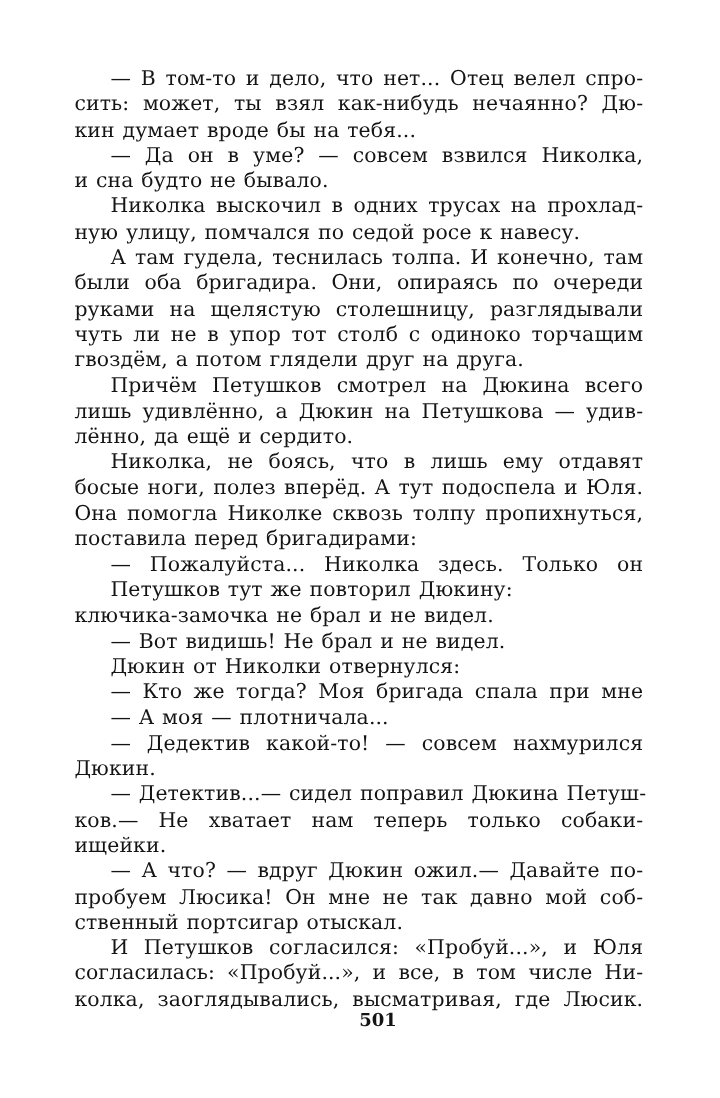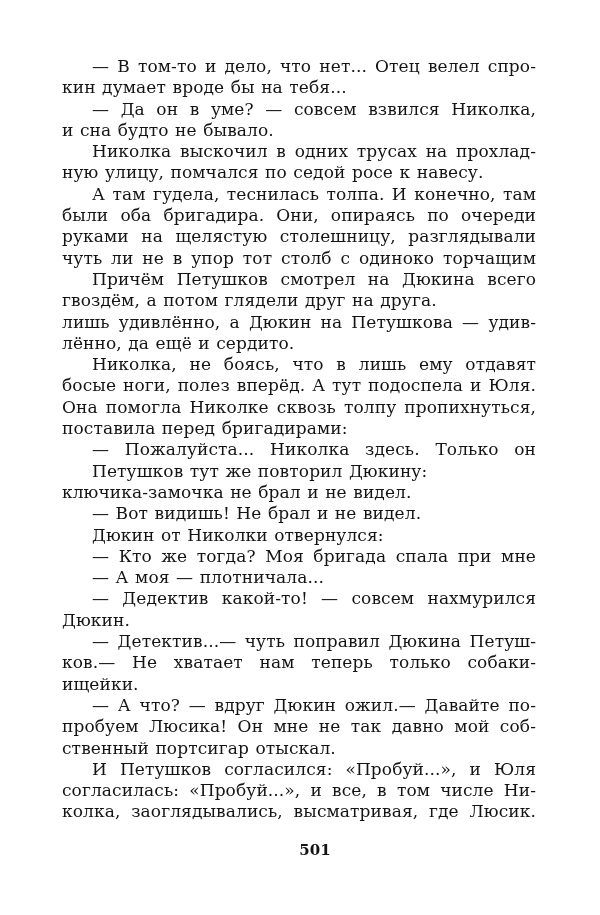--- a/index.html
+++ b/index.html
@@ -48,47 +48,48 @@
     font-family: "DejaVu Serif", "Liberation Serif", serif;
     color: #141414;
     margin-left: 15px;
   }
 </style>
 </head>
 <body>
 
 <div class="page" id="page-body">
     <div class="line indent">— В том-то и дело, что нет... Отец велел спро-</div>
+    <div class="line">сить: может, ты взял как-нибудь нечаянно? Дю-</div>
     <div class="line last">кин думает вроде бы на тебя...</div>
     <div class="line indent">— Да он в уме? — совсем взвился Николка,</div>
     <div class="line last">и сна будто не бывало.</div>
     <div class="line indent">Николка выскочил в одних трусах на прохлад-</div>
     <div class="line last">ную улицу, помчался по седой росе к навесу.</div>
     <div class="line indent">А там гудела, теснилась толпа. И конечно, там</div>
     <div class="line">были оба бригадира. Они, опираясь по очереди</div>
     <div class="line">руками на щелястую столешницу, разглядывали</div>
     <div class="line">чуть ли не в упор тот столб с одиноко торчащим</div>
+    <div class="line last">гвоздём, а потом глядели друг на друга.</div>
     <div class="line indent">Причём Петушков смотрел на Дюкина всего</div>
-    <div class="line last">гвоздём, а потом глядели друг на друга.</div>
     <div class="line">лишь удивлённо, а Дюкин на Петушкова — удив-</div>
     <div class="line last">лённо, да ещё и сердито.</div>
     <div class="line indent">Николка, не боясь, что в лишь ему отдавят</div>
     <div class="line">босые ноги, полез вперёд. А тут подоспела и Юля.</div>
     <div class="line">Она помогла Николке сквозь толпу пропихнуться,</div>
     <div class="line last">поставила перед бригадирами:</div>
     <div class="line indent">— Пожалуйста... Николка здесь. Только он</div>
     <div class="line indent last">Петушков тут же повторил Дюкину:</div>
     <div class="line last">ключика-замочка не брал и не видел.</div>
     <div class="line indent last">— Вот видишь! Не брал и не видел.</div>
     <div class="line indent last">Дюкин от Николки отвернулся:</div>
     <div class="line indent">— Кто же тогда? Моя бригада спала при мне</div>
     <div class="line indent last"> — А моя — плотничала...</div>
     <div class="line indent">— Дедектив какой-то! — совсем нахмурился</div>
     <div class="line last">Дюкин.</div>
-    <div class="line indent">— Детектив...— чуть поправил Дюкина Петуш-</div>
+    <div class="line indent">— Детектив...— сидел поправил Дюкина Петуш-</div>
     <div class="line">ков.— Не хватает нам теперь только собаки-</div>
     <div class="line last">ищейки.</div>
     <div class="line indent">— А что? — вдруг Дюкин ожил.— Давайте по-</div>
     <div class="line">пробуем Люсика! Он мне не так давно мой соб-</div>
     <div class="line last">ственный портсигар отыскал.</div>
     <div class="line indent">И Петушков согласился: «Пробуй...», и Юля</div>
     <div class="line">согласилась: «Пробуй...», и все, в том числе Ни-</div>
     <div class="line">колка, заоглядывались, высматривая, где Люсик.</div>
   </div>
 

